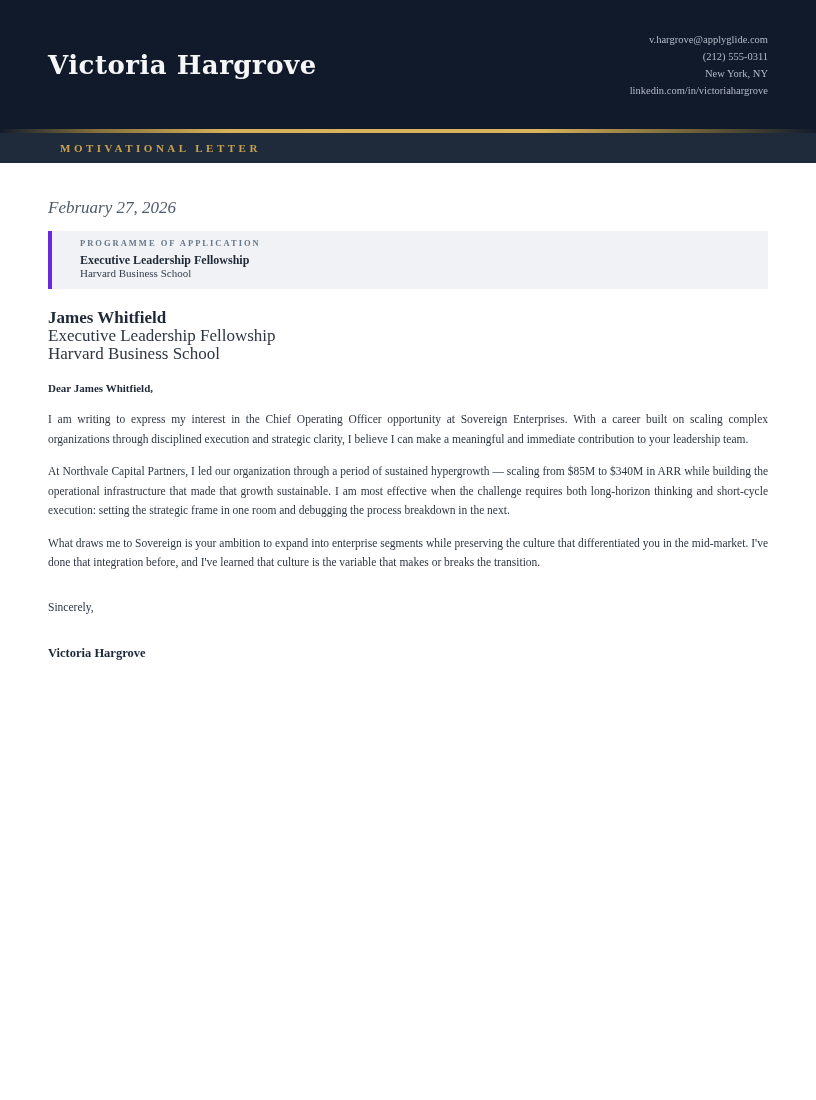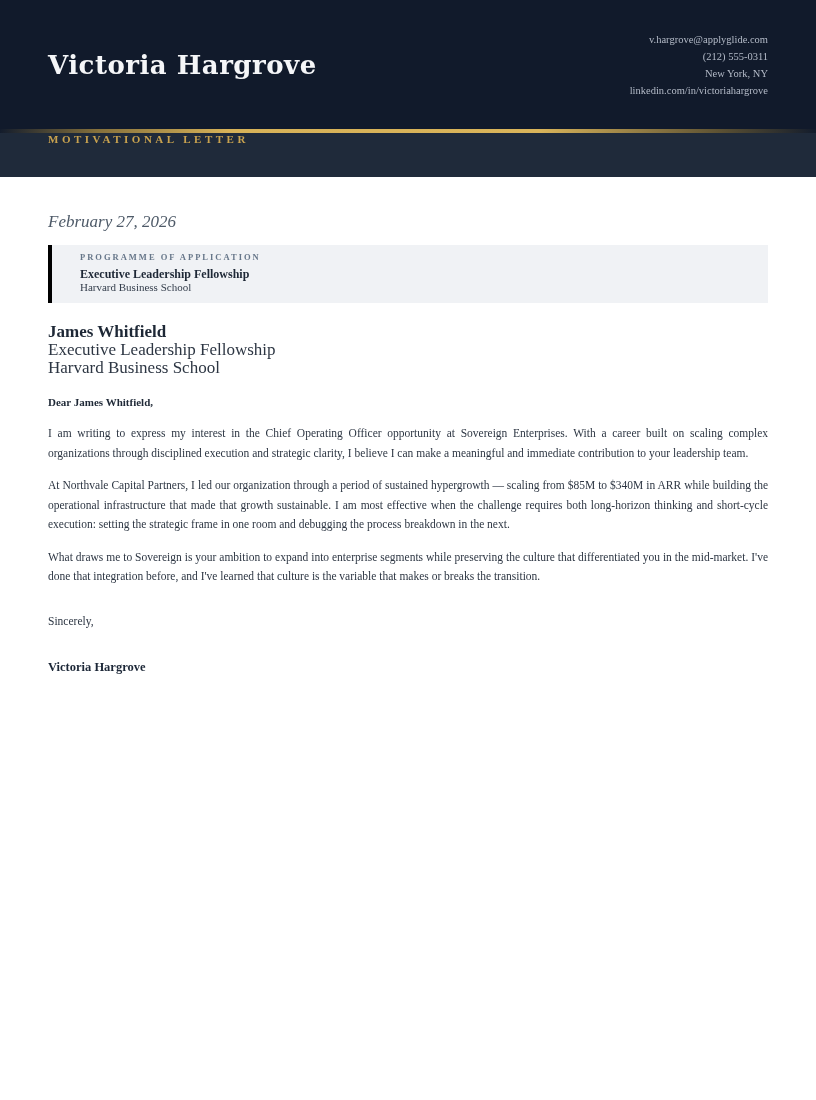--- a/index.html
+++ b/index.html
@@ -44,24 +44,24 @@
       #86713c 12%,
       #d7b258 28%,
       #d9b45a 66%,
       #5d5233 88%,
       #131c2c 100%);
   }
 
   
   .section-bar {
     background: #1f2a3a;
-    height: 44px;
+    height: 30px;
     display: flex;
-    align-items: flex-start;
-    padding: 0 48px;
+    align-items: center;
+    padding: 0 60px;
   }
   .section-bar-label {
     font-size: 11px;
     font-weight: bold;
     letter-spacing: 3.5px;
     color: #c8a24f;
   }
 
   
   .content {
@@ -70,21 +70,21 @@
   .date {
     font-size: 17px;
     font-style: italic;
     color: #4e5a68;
     line-height: 14px;
     margin-bottom: 16px;
   }
 
   .programme-box {
     background: #f0f2f5;
-    border-left: 4px solid #000000;
+    border-left: 4px solid #6d28d9;
     padding: 8px 28px 9px 28px;
     margin-bottom: 20px;
   }
   .programme-label {
     font-size: 8.5px;
     font-weight: bold;
     letter-spacing: 2px;
     color: #667689;
     line-height: 9px;
     margin-bottom: 5px;

